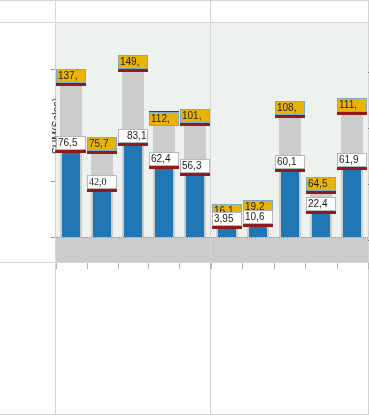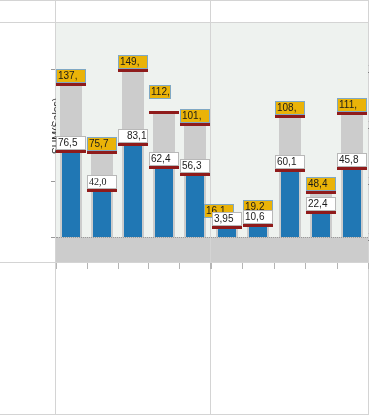--- a/index.html
+++ b/index.html
@@ -119,58 +119,58 @@
       <div class="band" style="left: 122px; top: 70.12px; width: 22px; height: 166.88px;"></div>
       <div class="bar" style="left: 124px; top: 143.928px; width: 18px; height: 93.072px;"></div>
       <div class="refline" style="left: 118px; top: 69.12px; width: 30px;"></div>
       <div class="refline" style="left: 118px; top: 142.928px; width: 30px;"></div>
       <div class="vlabel hi" style="left: 118px; top: 55.12px; width: 30px;">149,</div>
       <div class="vlabel" style="left: 118px; top: 128.928px; width: 30px; padding-left: 8px;">83,1</div>
       <div class="band" style="left: 153px; top: 111.56px; width: 22px; height: 125.44px;"></div>
       <div class="bar" style="left: 155px; top: 167.112px; width: 18px; height: 69.888px;"></div>
       <div class="refline" style="left: 149px; top: 110.56px; width: 30px;"></div>
       <div class="refline" style="left: 149px; top: 166.112px; width: 30px;"></div>
-      <div class="vlabel hi" style="left: 149px; top: 85px; width: 22px;">112,</div>
+      <div class="vlabel hi" style="left: 149px; top: 112px; width: 30px;">112,</div>
       <div class="vlabel" style="left: 149px; top: 152.112px; width: 30px;">62,4</div>
       <div class="band" style="left: 184px; top: 123.88px; width: 22px; height: 113.12px;"></div>
       <div class="bar" style="left: 186px; top: 173.944px; width: 18px; height: 63.056px;"></div>
       <div class="refline" style="left: 180px; top: 122.88px; width: 30px;"></div>
       <div class="refline" style="left: 180px; top: 172.944px; width: 30px;"></div>
       <div class="vlabel hi" style="left: 180px; top: 108.88px; width: 30px;">101,</div>
       <div class="vlabel" style="left: 180px; top: 158.944px; width: 30px;">56,3</div>
       <div class="band" style="left: 216px; top: 218.968px; width: 22px; height: 18.032px;"></div>
       <div class="bar" style="left: 218px; top: 226.965px; width: 18px; height: 10.0352px;"></div>
       <div class="refline" style="left: 212px; top: 217.968px; width: 30px;"></div>
       <div class="refline" style="left: 212px; top: 225.965px; width: 30px;"></div>
-      <div class="vlabel hi" style="left: 204px; top: 203.968px; width: 30px;">16,1</div>
+      <div class="vlabel hi" style="left: 212px; top: 203.968px; width: 30px;">16,1</div>
       <div class="vlabel" style="left: 212px; top: 211.965px; width: 30px;">3,95</div>
       <div class="band" style="left: 247px; top: 215.496px; width: 22px; height: 21.504px;"></div>
       <div class="bar" style="left: 249px; top: 225.128px; width: 18px; height: 11.872px;"></div>
       <div class="refline" style="left: 243px; top: 214.496px; width: 30px;"></div>
       <div class="refline" style="left: 243px; top: 224.128px; width: 30px;"></div>
       <div class="vlabel hi" style="left: 243px; top: 200.496px; width: 30px;">19,2</div>
       <div class="vlabel" style="left: 243px; top: 210.128px; width: 30px;">10,6</div>
       <div class="band" style="left: 279px; top: 116.04px; width: 22px; height: 120.96px;"></div>
       <div class="bar" style="left: 281px; top: 169.688px; width: 18px; height: 67.312px;"></div>
       <div class="refline" style="left: 275px; top: 115.04px; width: 30px;"></div>
       <div class="refline" style="left: 275px; top: 168.688px; width: 30px;"></div>
       <div class="vlabel hi" style="left: 275px; top: 101.04px; width: 30px;">108,</div>
       <div class="vlabel" style="left: 275px; top: 154.688px; width: 30px;">60,1</div>
       <div class="band" style="left: 310px; top: 191.864px; width: 22px; height: 45.136px;"></div>
       <div class="bar" style="left: 312px; top: 211.912px; width: 18px; height: 25.088px;"></div>
       <div class="refline" style="left: 306px; top: 190.864px; width: 30px;"></div>
       <div class="refline" style="left: 306px; top: 210.912px; width: 30px;"></div>
-      <div class="vlabel hi" style="left: 306px; top: 176.864px; width: 30px;">48,4</div>
+      <div class="vlabel hi" style="left: 306px; top: 176.864px; width: 30px;">64,5</div>
       <div class="vlabel" style="left: 306px; top: 196.912px; width: 30px;">22,4</div>
       <div class="band" style="left: 341px; top: 112.68px; width: 22px; height: 124.32px;"></div>
       <div class="bar" style="left: 343px; top: 167.672px; width: 18px; height: 69.328px;"></div>
       <div class="refline" style="left: 337px; top: 111.68px; width: 30px;"></div>
       <div class="refline" style="left: 337px; top: 166.672px; width: 30px;"></div>
       <div class="vlabel hi" style="left: 337px; top: 97.68px; width: 30px;">111,</div>
-      <div class="vlabel" style="left: 337px; top: 152.672px; width: 30px;">45,8</div>
+      <div class="vlabel" style="left: 337px; top: 152.672px; width: 30px;">61,9</div>
     </div>
 
   <div id="cat-layer">
       <div class="cattick" style="left: 56px; top: 263px; height: 6px;"></div>
       <div class="catwrap" style="left: 64.4px; top: 266px; width: 14px; height: 146px;"></div>
       <div class="cattick" style="left: 87px; top: 263px; height: 6px;"></div>
       <div class="catwrap" style="left: 95.2px; top: 266px; width: 14px; height: 146px;"></div>
       <div class="cattick" style="left: 118px; top: 263px; height: 6px;"></div>
       <div class="catwrap" style="left: 126px; top: 266px; width: 14px; height: 146px;"></div>
       <div class="cattick" style="left: 148px; top: 263px; height: 6px;"></div>

